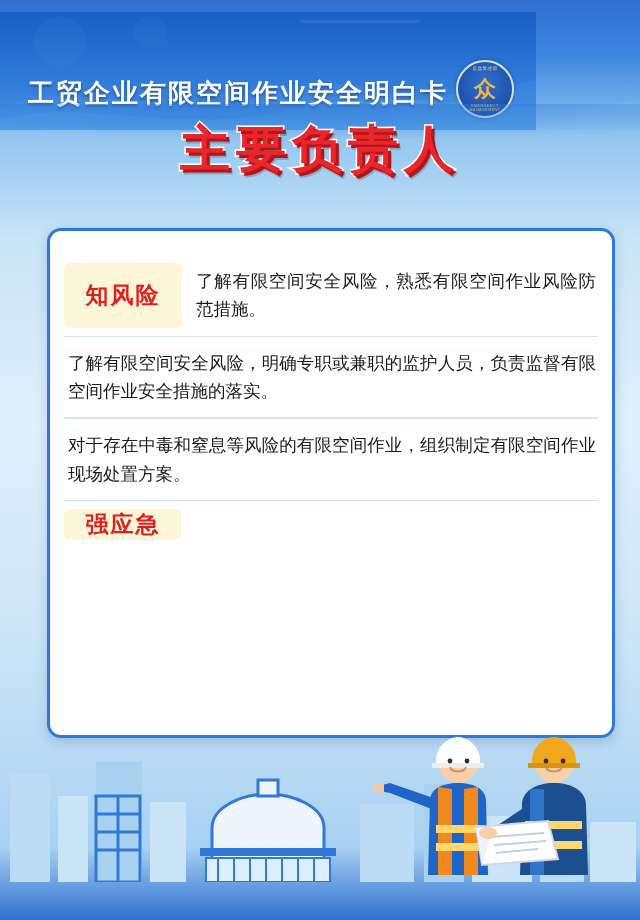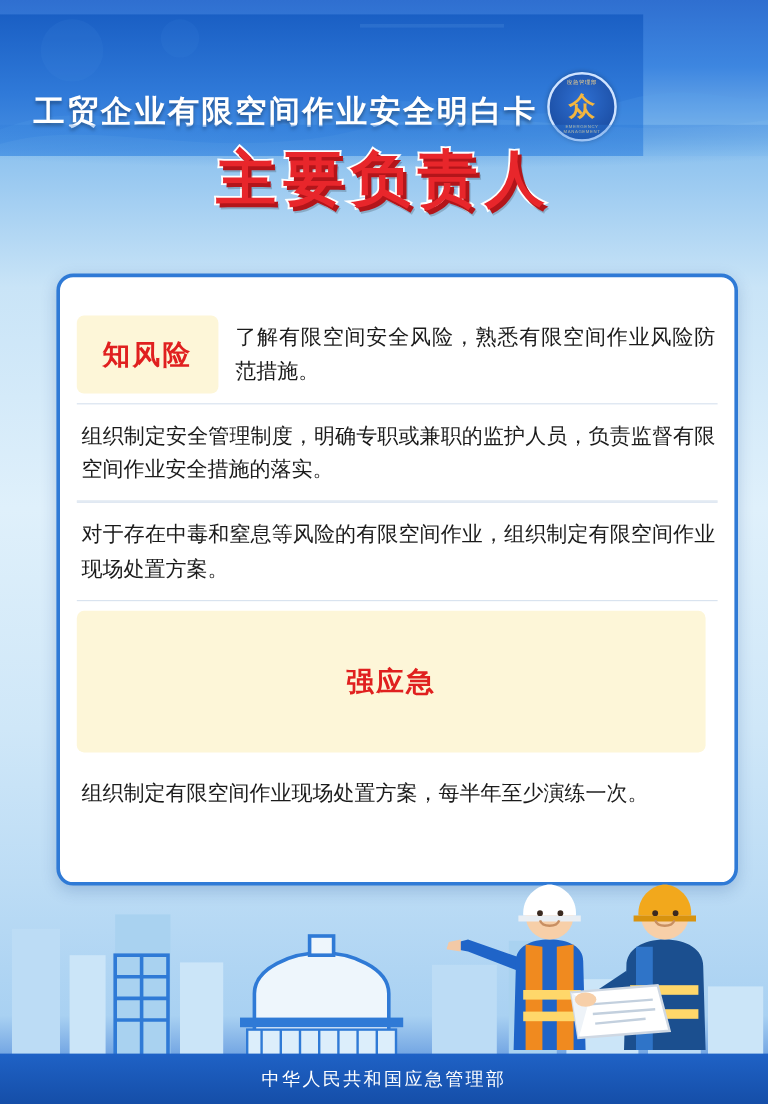--- a/index.html
+++ b/index.html
@@ -122,21 +122,21 @@
     box-shadow: 0 4px 12px rgba(22,70,140,.22);
     box-sizing: border-box;
     padding: 24px 14px;
     margin-left: 11px;
   }
   .row {
     display: flex;
     align-items: stretch;
     border-bottom: 1px solid #d9e3ef;
   }
-  .row:last-child { border-bottom: none; flex-direction: column; }
+  .row:last-child { border-bottom: none; }
   .row-key {
     flex: 0 0 118px;
     display: flex;
     align-items: center;
     justify-content: center;
     margin: 8px 10px 8px 0;
     background: #fdf6d8;
     border-radius: 6px;
     color: #e0201f;
     font-size: 23px;
@@ -217,33 +217,32 @@
   </div>
 
   <div class="card">
 
     <div class="row">
       <div class="row-key">知风险</div>
       <div class="row-val">了解有限空间安全风险，熟悉有限空间作业风险防范措施。</div>
     </div>
 
     <div class="row">
-      <div class="row-val">组织制定安全管理制度，明确专职或兼职的监护人员，负责监督有限空间作业安全措施的落实。</div>
+      <div class="row-val">了解有限空间安全风险，明确专职或兼职的监护人员，负责监督有限空间作业安全措施的落实。</div>
     </div>
 
     <div class="row">
     </div>
 
     <div class="row">
       <div class="row-val">对于存在中毒和窒息等风险的有限空间作业，组织制定有限空间作业现场处置方案。</div>
     </div>
 
     <div class="row">
       <div class="row-key">强应急</div>
-      <div class="row-val">组织制定有限空间作业现场处置方案，每半年至少演练一次。</div>
     </div>
 
   </div>
 
   <div class="scene">
 
     <svg class="skyline" viewBox="0 0 640 150" preserveAspectRatio="none">
 
       <rect x="10" y="42" width="40" height="108" fill="#bcdcf5"></rect>
       <rect x="58" y="64" width="30" height="86" fill="#cbe5f8"></rect>
@@ -320,18 +319,15 @@
       <g>
         <path d="M104,118 L176,112 L186,150 L110,156 Z" fill="#ffffff" stroke="#cfd8e3" stroke-width="2"></path>
         <path d="M104,118 L118,128 L112,150 L110,156 Z" fill="#eef3f8"></path>
         <line x1="120" y1="128" x2="172" y2="124" stroke="#c3d0de" stroke-width="2"></line>
         <line x1="122" y1="136" x2="174" y2="132" stroke="#c3d0de" stroke-width="2"></line>
         <line x1="124" y1="144" x2="166" y2="140" stroke="#c3d0de" stroke-width="2"></line>
         <ellipse cx="116" cy="124" rx="9" ry="6" fill="#f7cfa8"></ellipse>
       </g>
     </svg>
 
-    <div class="footer-band">
-      <div class="footer-text">中华人民共和国应急管理部</div>
-    </div>
   </div>
 
 </div>
 
 </body></html>

